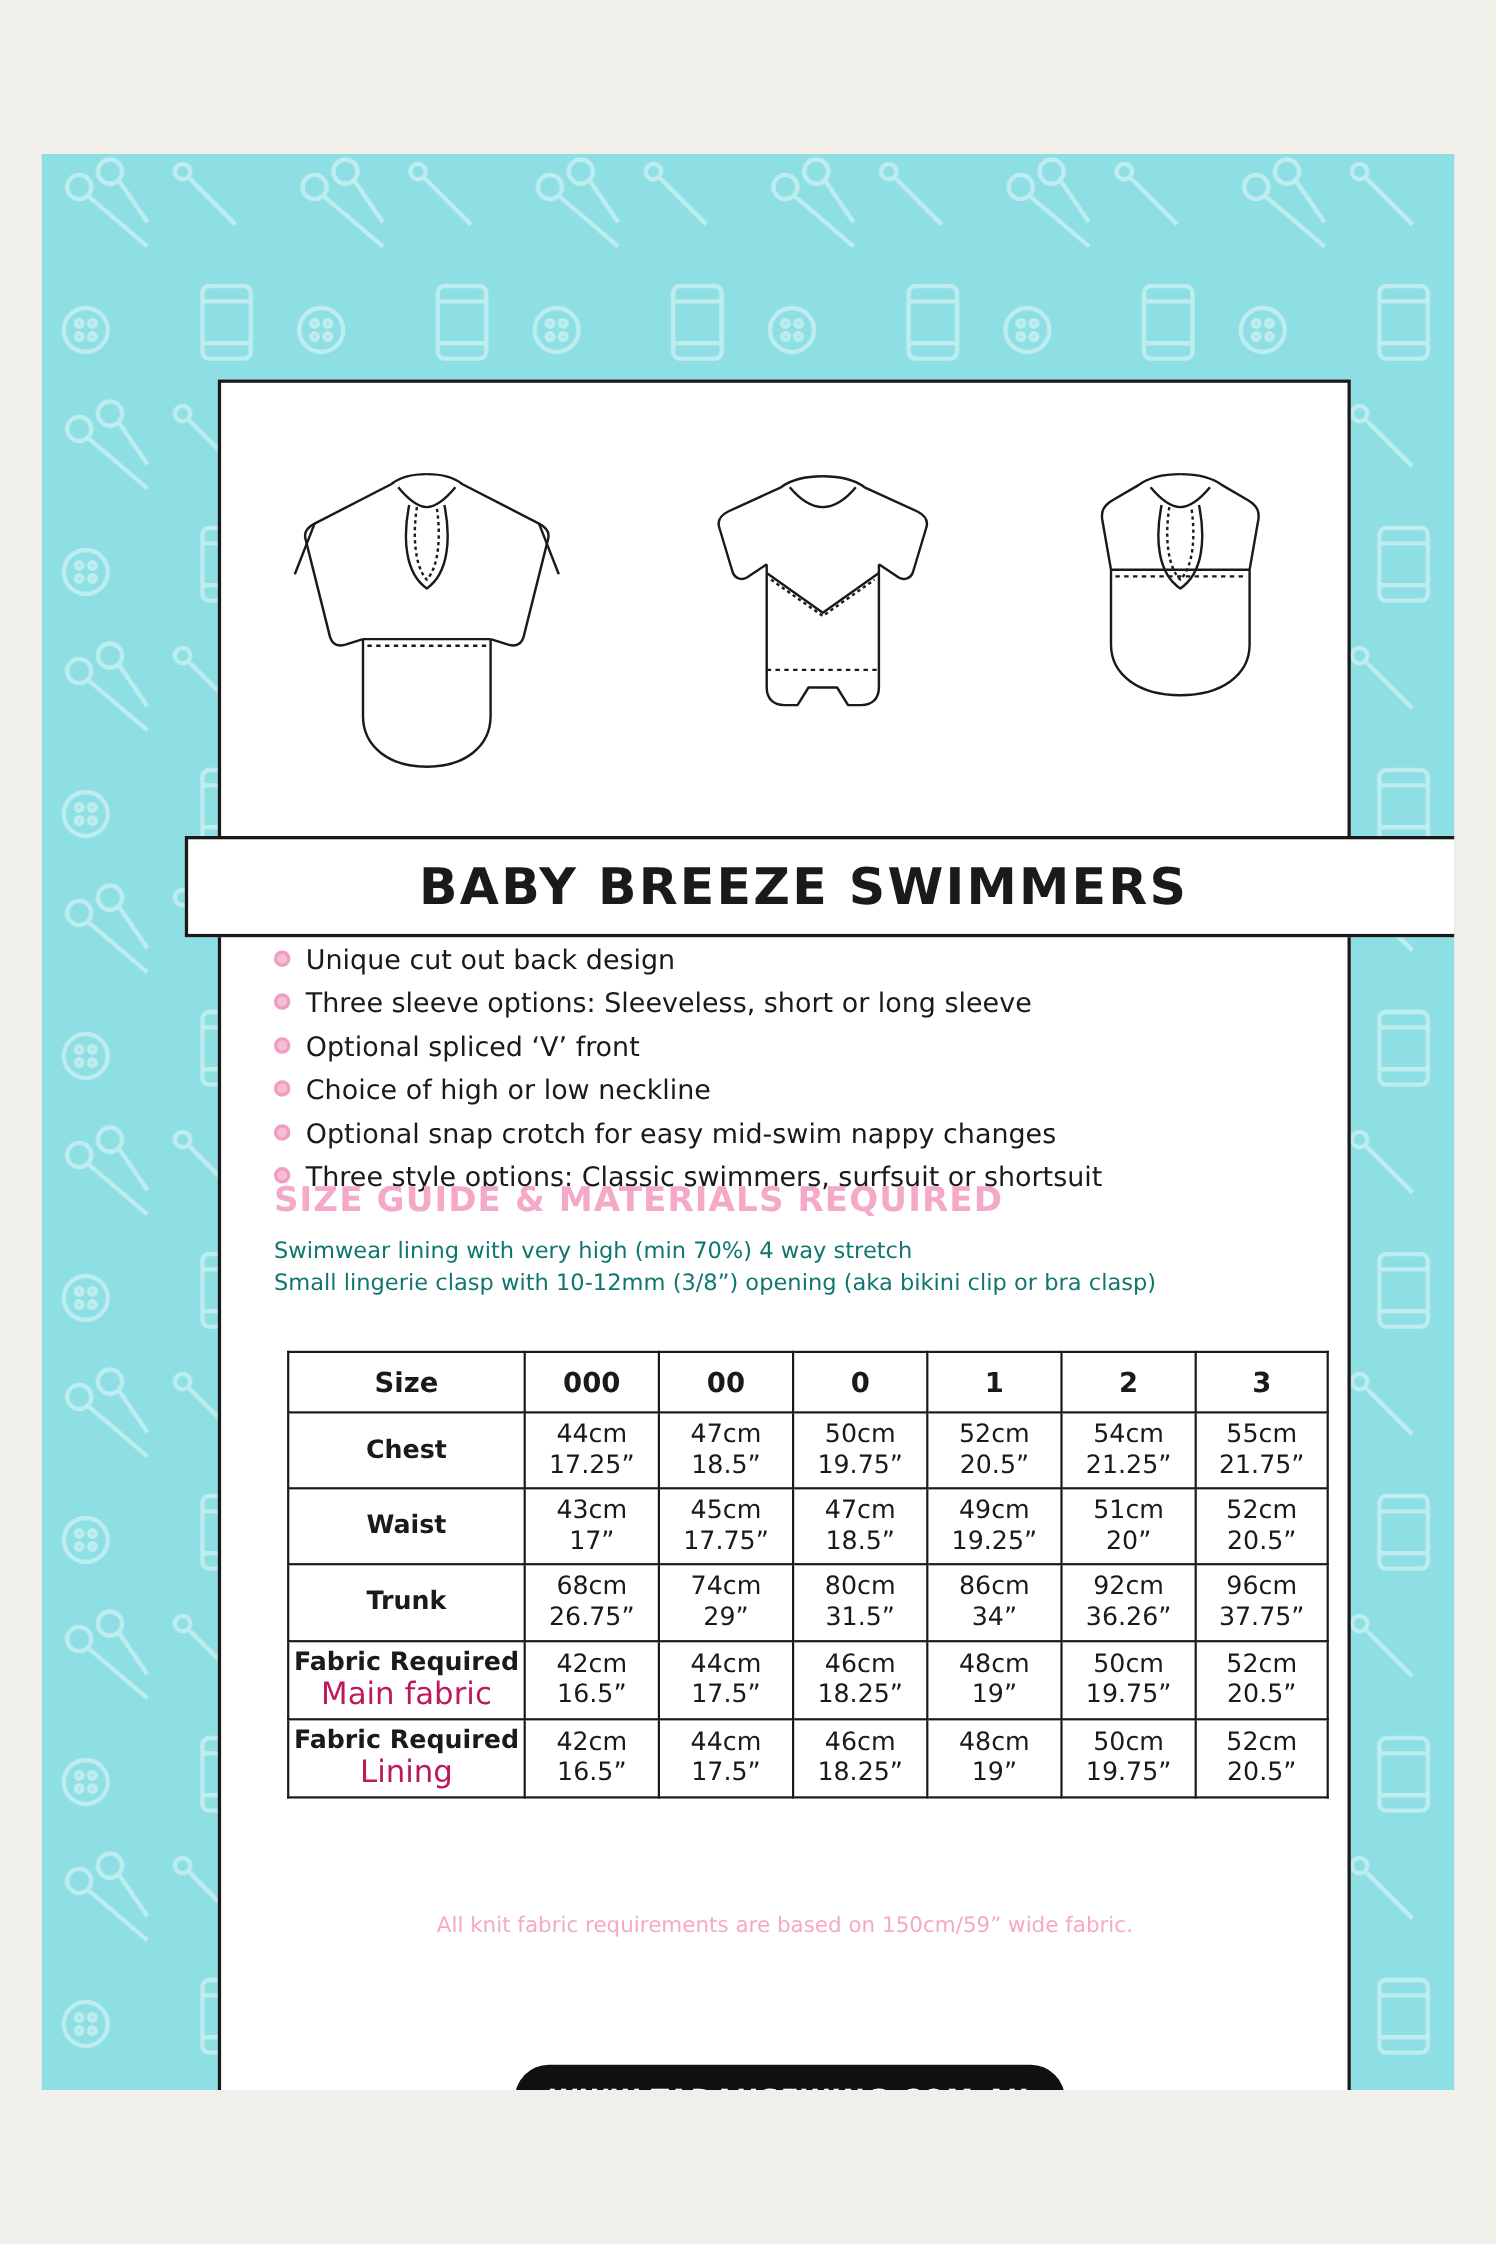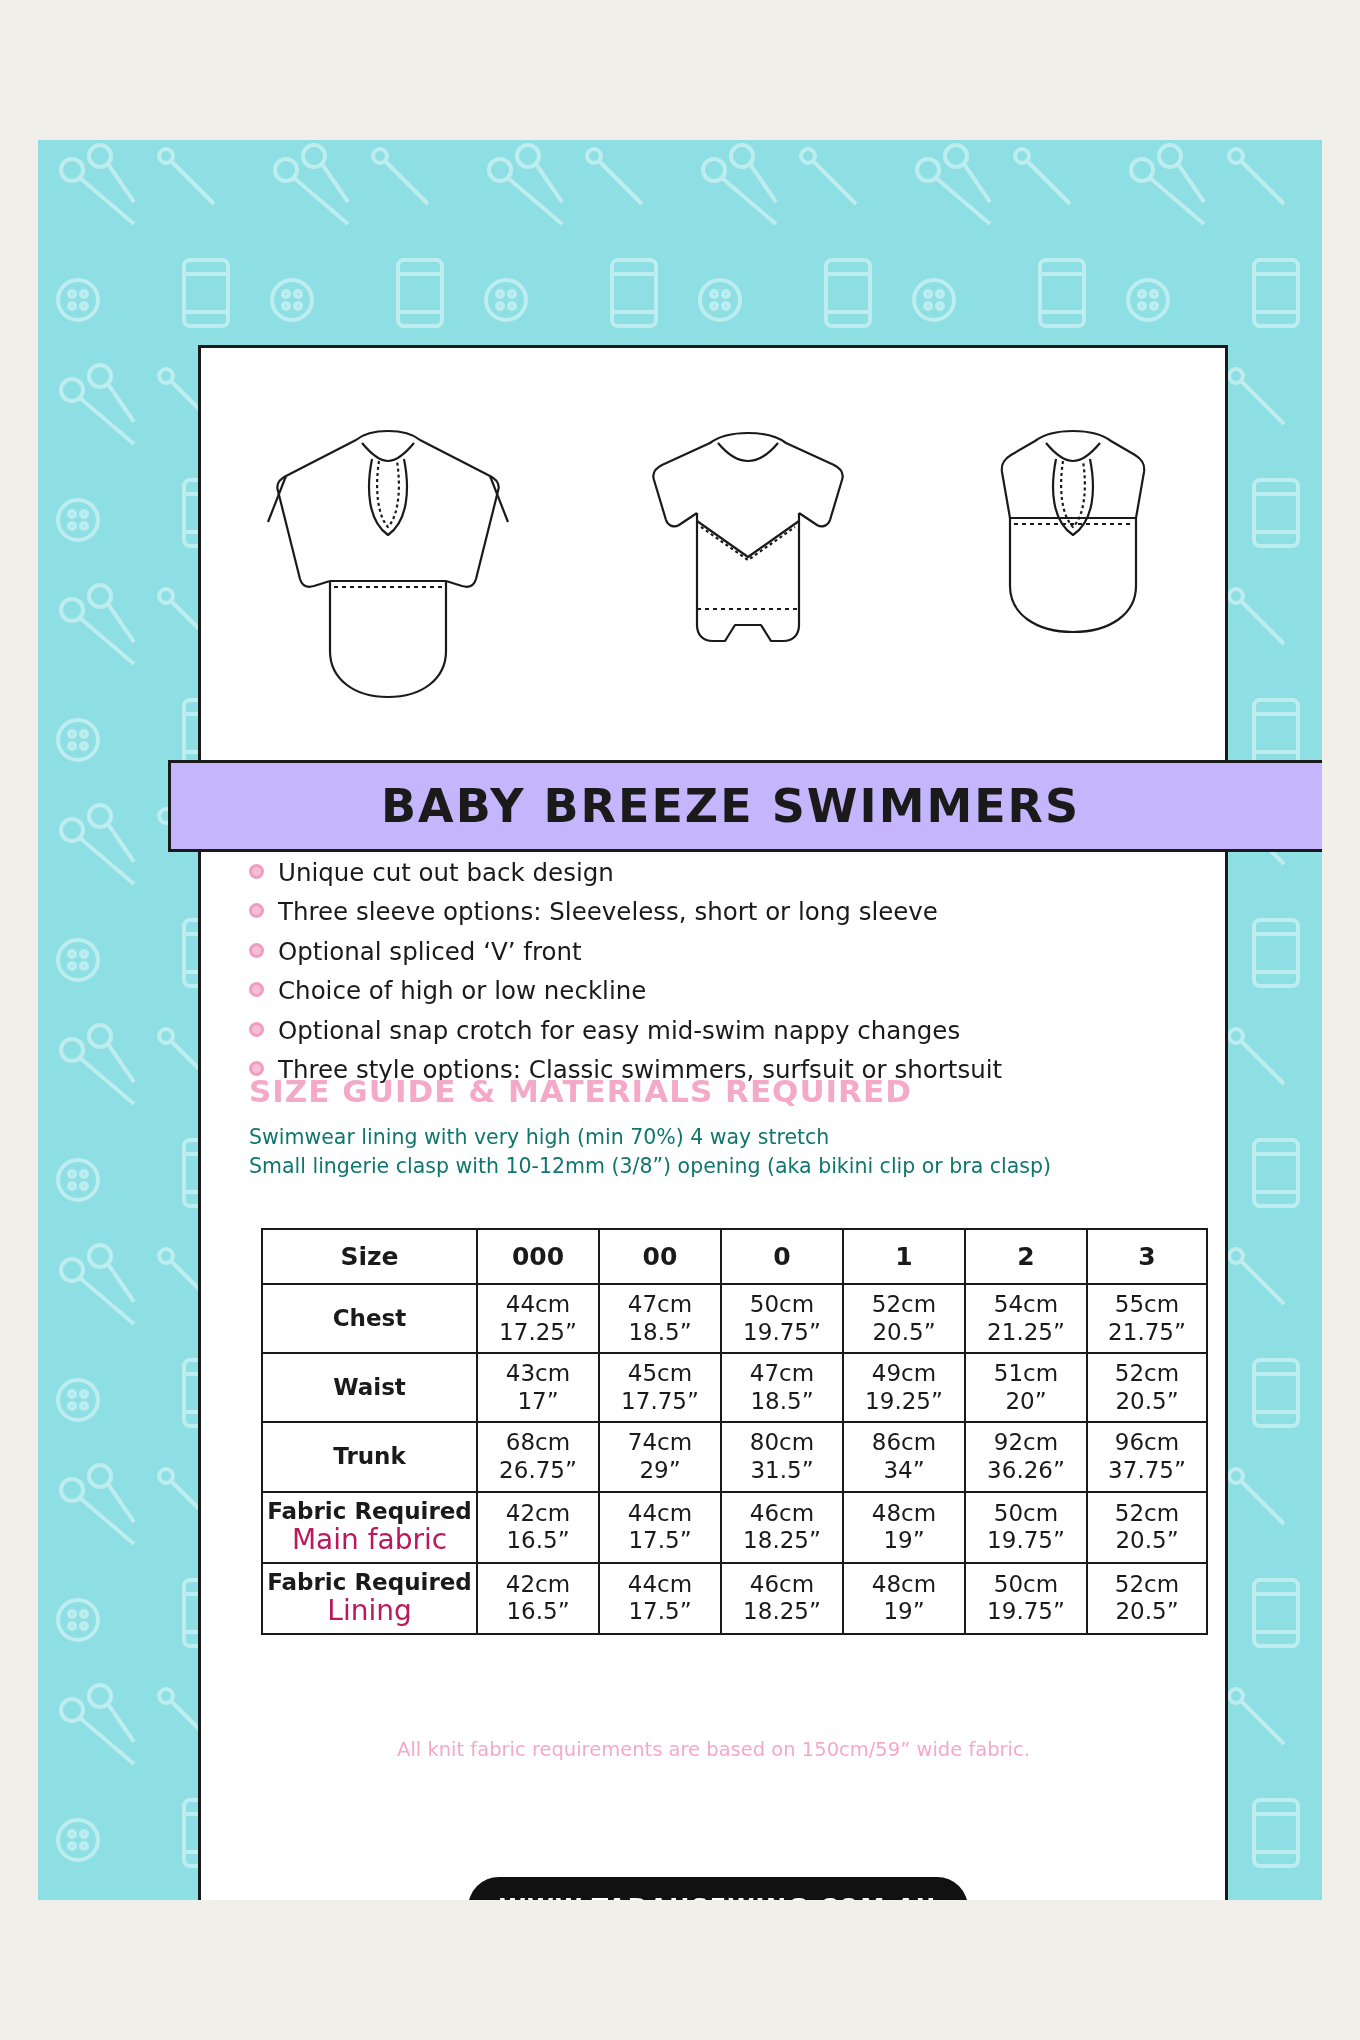--- a/index.html
+++ b/index.html
@@ -64,21 +64,21 @@
   }
   .illustrations svg { display: block; }
 
   
   .title-banner {
     position: absolute;
     left: 130px;
     top: 620px;
     width: 1180px;
     height: 92px;
-    background: #c4b5fd;
+    background: #ffffff;
     border: 3px solid #1a1a1a;
     box-sizing: border-box;
     display: flex;
     align-items: center;
     justify-content: flex-start;
     z-index: 5;
   }
   .title-text {
     font-family: "DejaVu Sans", sans-serif;
     font-weight: bold;

